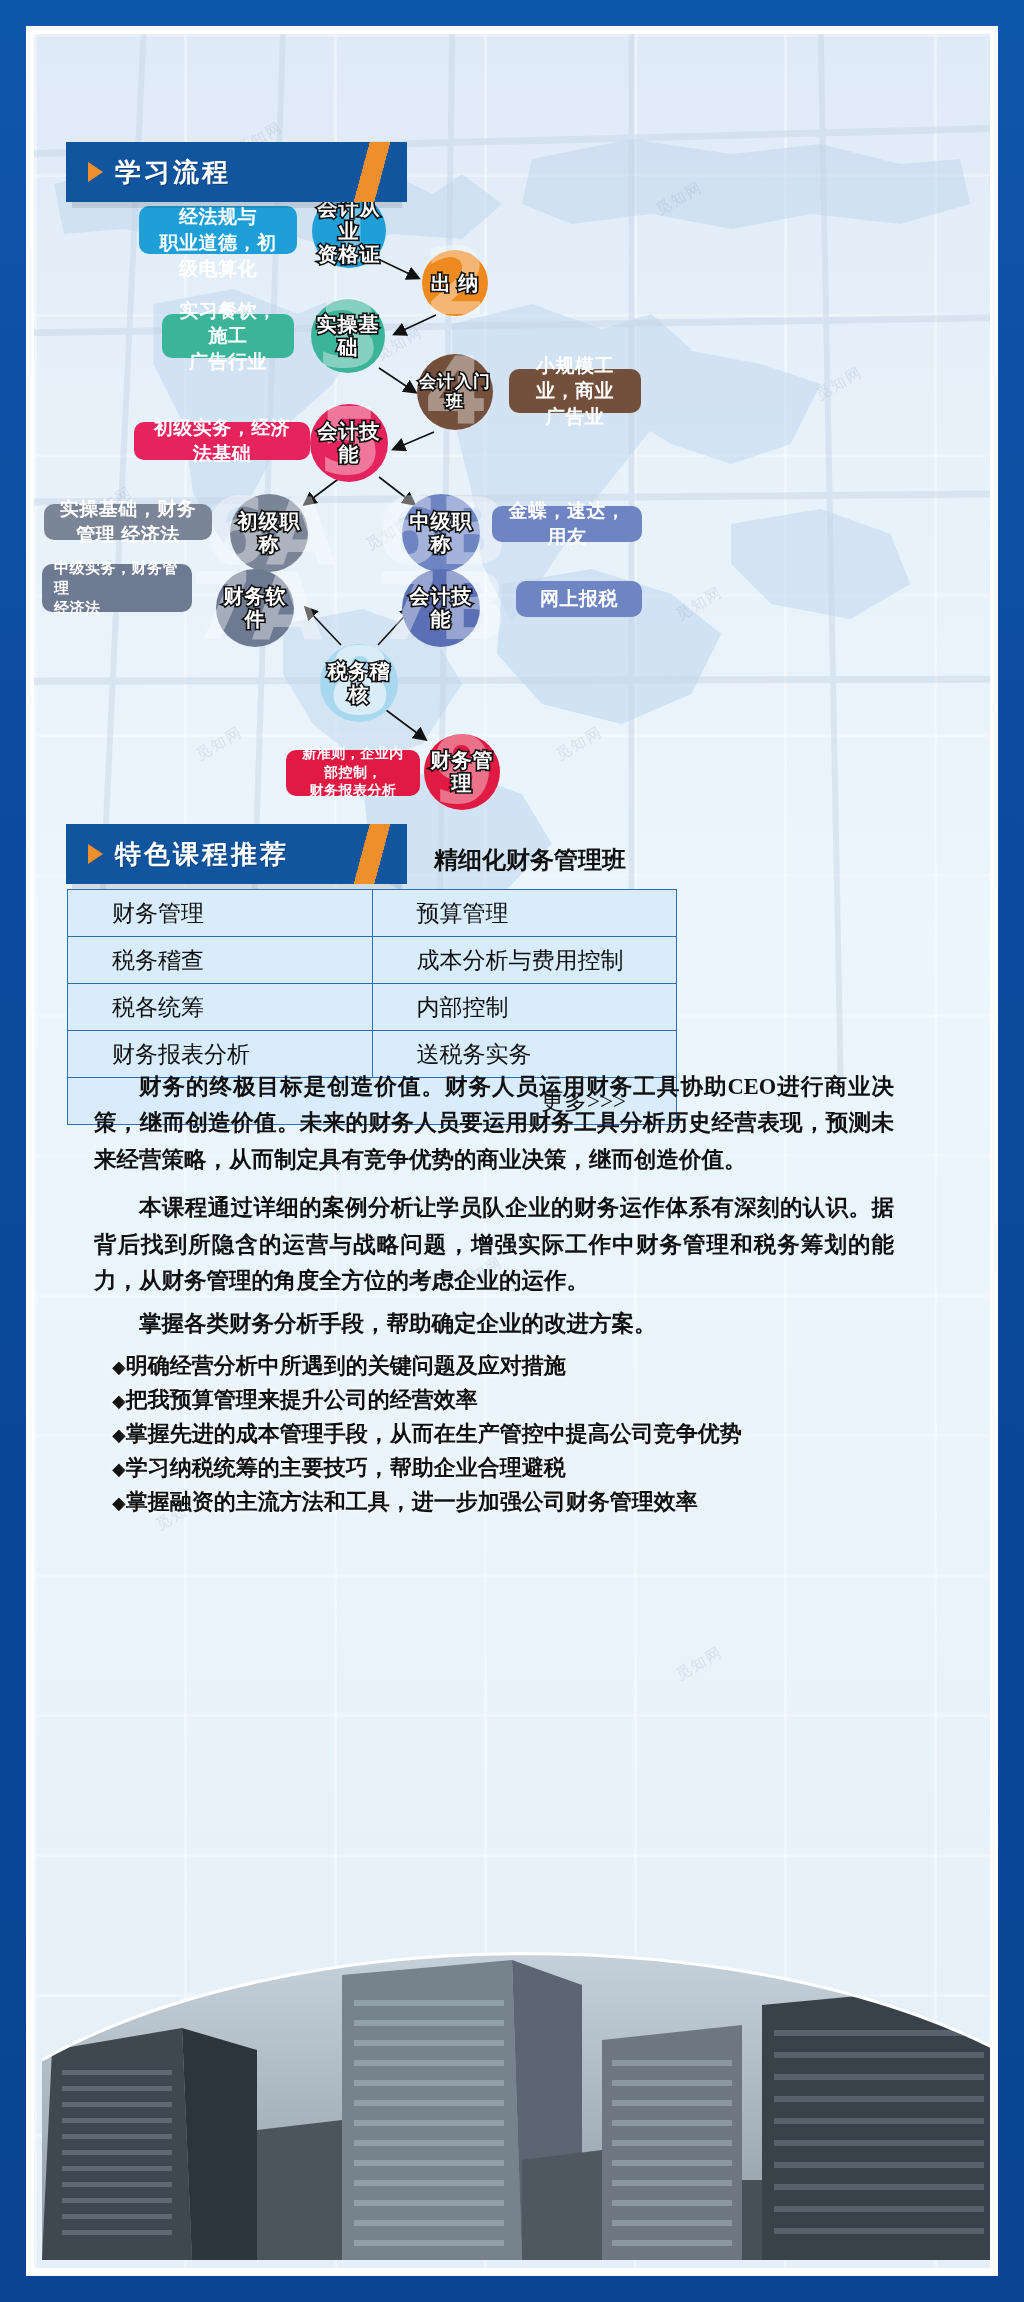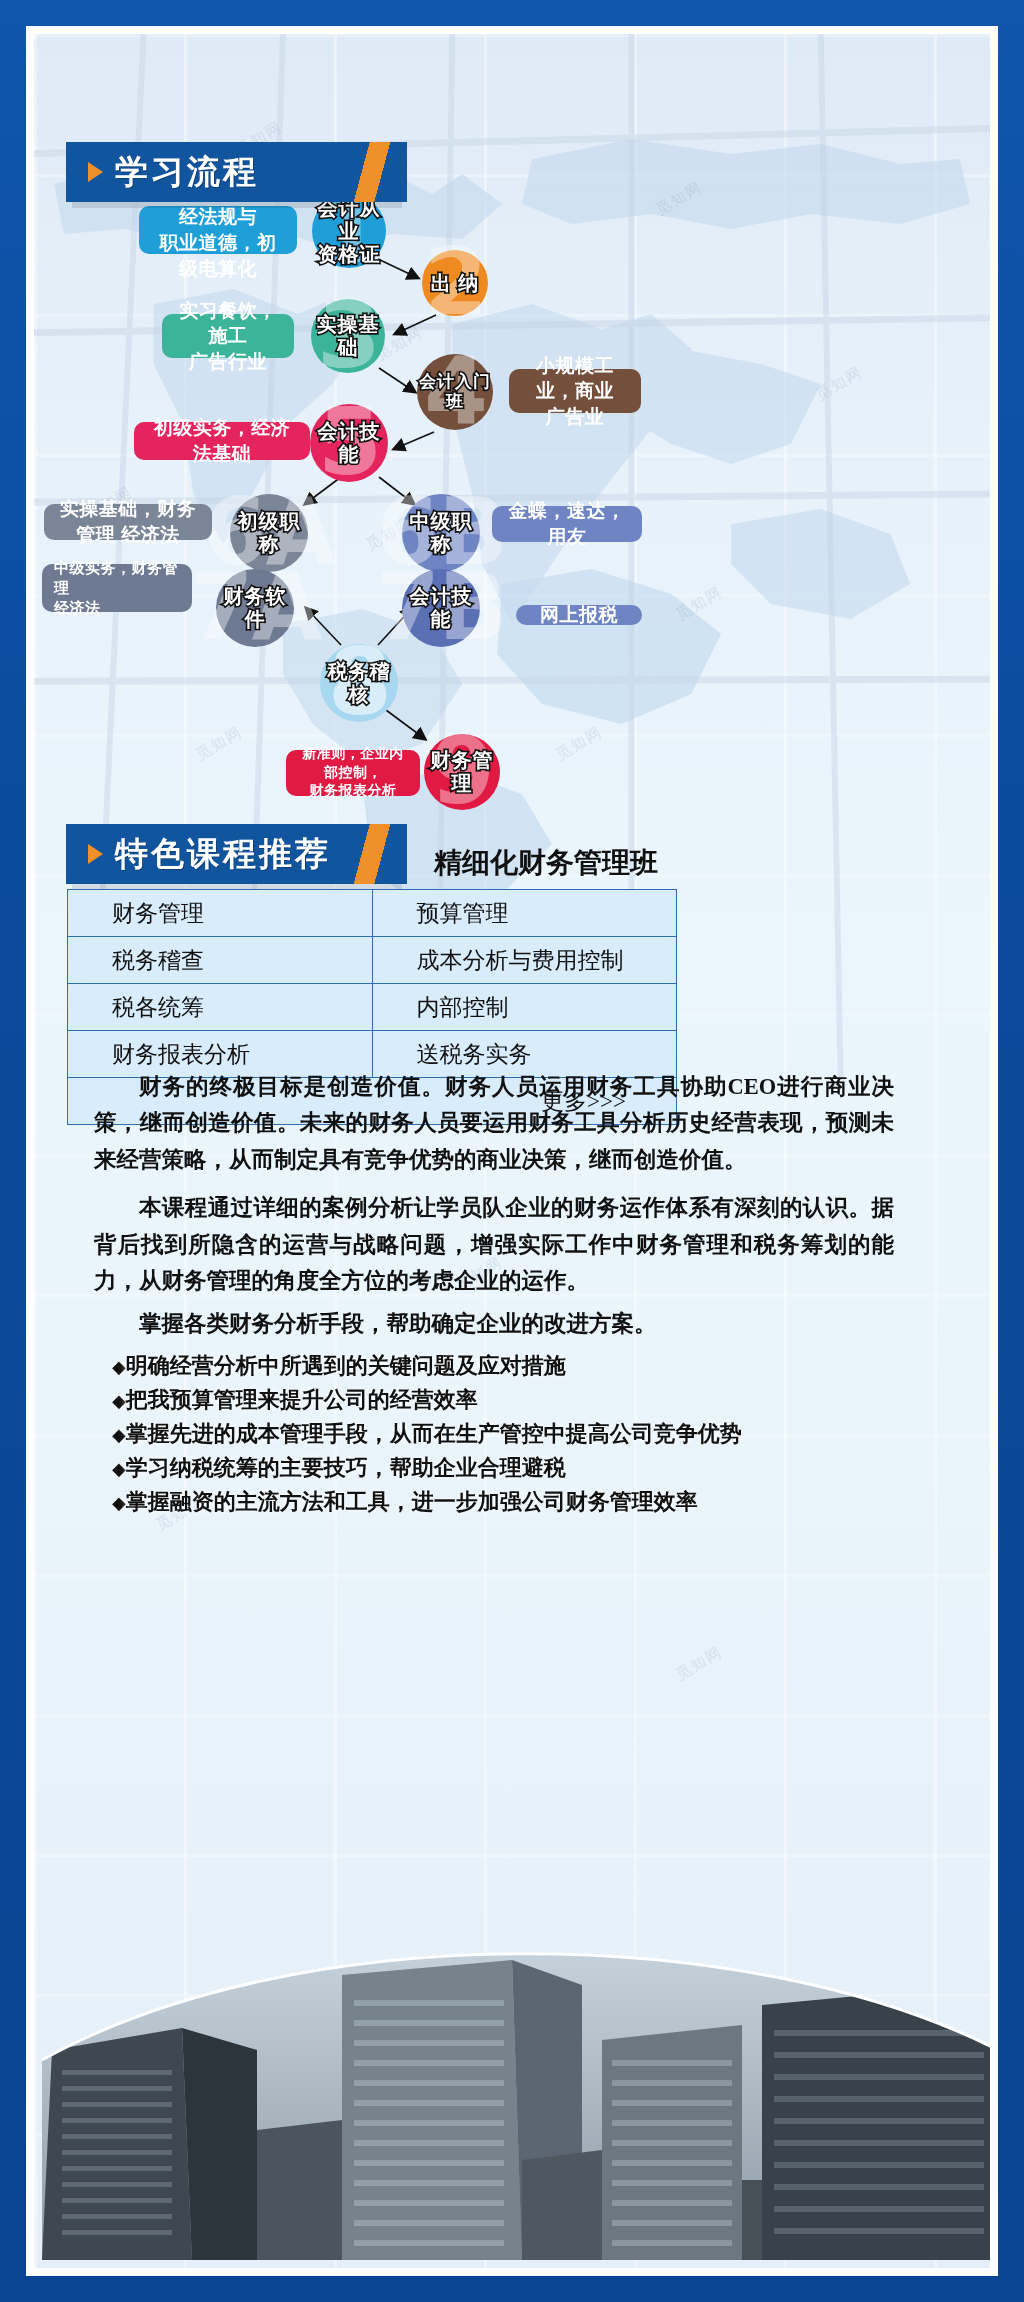--- a/index.html
+++ b/index.html
@@ -50,21 +50,21 @@
     z-index: 6;
   }
   .ribbon .tri {
     width: 0; height: 0;
     border-left: 15px solid #f0902a;
     border-top: 10px solid transparent;
     border-bottom: 10px solid transparent;
     margin-right: 12px;
   }
   .ribbon .rtitle {
-    color: #fff; font-size: 33px; font-weight: bold;
+    color: #fff; font-size: 26px; font-weight: bold;
     letter-spacing: 3px;
     text-shadow: 1px 1px 0 rgba(0,0,0,.25);
     font-family: "Liberation Sans","DejaVu Sans",sans-serif;
   }
   .ribbon .slash {
     position:absolute; right:-1px; top:0; height:60px; width:70px;
     background: linear-gradient(105deg, transparent 0 38%, #f0902a 38% 62%, transparent 62% 72%, #12559f 72% 100%);
   }
   .ribbon-shadow {
     position:absolute; height:6px; background:rgba(0,0,0,.10); z-index:5;
@@ -127,21 +127,21 @@
     background:#d8ecfb;
   }
   .ctable td.more {
     text-align:right; padding-right:50px; padding-left:0;
     border-left:1px solid #2f6fb0; border-right:1px solid #2f6fb0;
     border-top:1px solid #2f6fb0; border-bottom:1px solid #2f6fb0;
   }
   .table-title {
     position:absolute; z-index:6;
     font-family:Liberation Sans, sans-serif;
-    font-weight:bold; font-size:28px; color:#111;
+    font-weight:bold; font-size:24px; color:#111;
   }
 
   
   .copy {
     position:absolute; z-index:6;
     font-family:"Liberation Serif","DejaVu Serif",serif;
     font-weight:bold;
     font-size: 22.5px;
     line-height: 1.62;
     color:#111;
@@ -298,21 +298,21 @@
         <div class="node" style="left:182px; top:535px; width:78px; height:78px; background:#6e7a92;">
           <div class="num">7A</div>
           <div class="nlabel">财务软件</div>
         </div>
         <div class="tag serif" style="left:8px; top:530px; width:150px; height:48px; background:#6e7a92; justify-content:flex-start; text-align:left; font-size:15px;">中级实务，财务管理<br>经济法</div>
 
         <div class="node" style="left:368px; top:535px; width:78px; height:78px; background:#5b6fb5;">
           <div class="num">7B</div>
           <div class="nlabel">会计技能</div>
         </div>
-        <div class="tag" style="left:482px; top:547px; width:126px; height:20px; background:#6f84c2;margin-top:24px;">网上报税</div>
+        <div class="tag" style="left:482px; top:547px; width:126px; height:36px; background:#6f84c2;">网上报税</div>
 
         <div class="node" style="left:286px; top:610px; width:78px; height:78px; background:#a8d8ef;">
           <div class="num" style="color:rgba(255,255,255,.55);">8</div>
           <div class="nlabel">税务稽核</div>
         </div>
 
         <div class="node" style="left:390px; top:700px; width:76px; height:76px; background:#e01a43;">
           <div class="num">9</div>
           <div class="nlabel">财务管理</div>
         </div>

